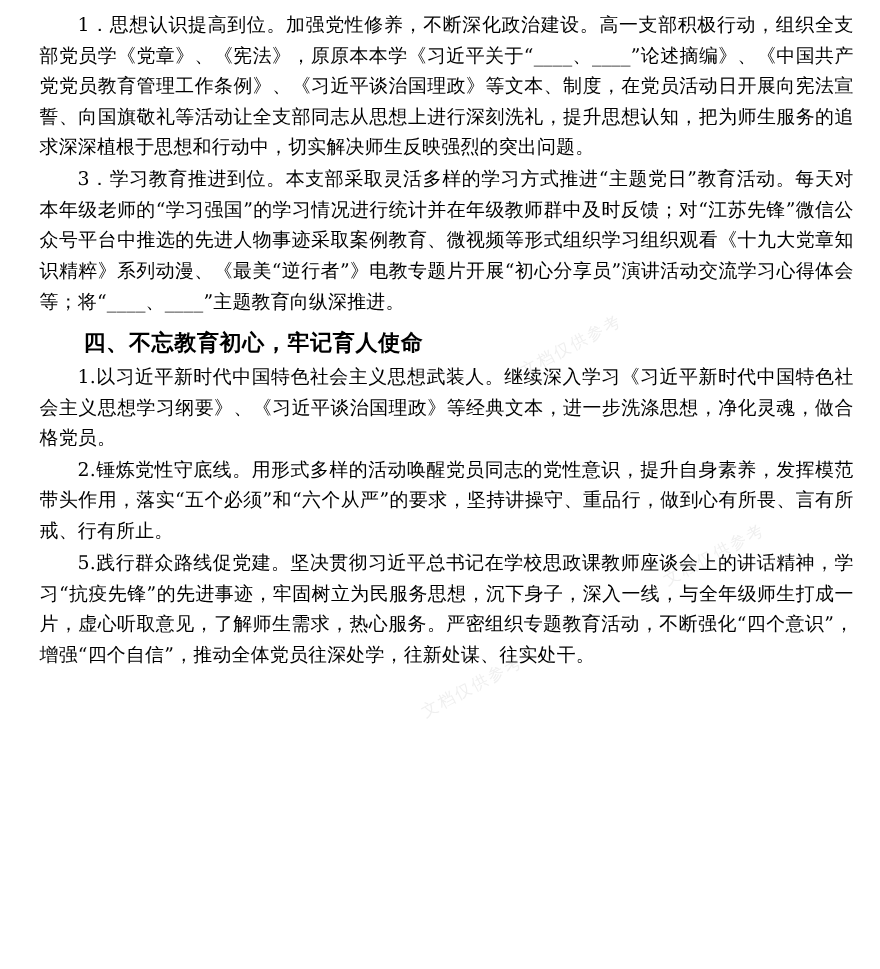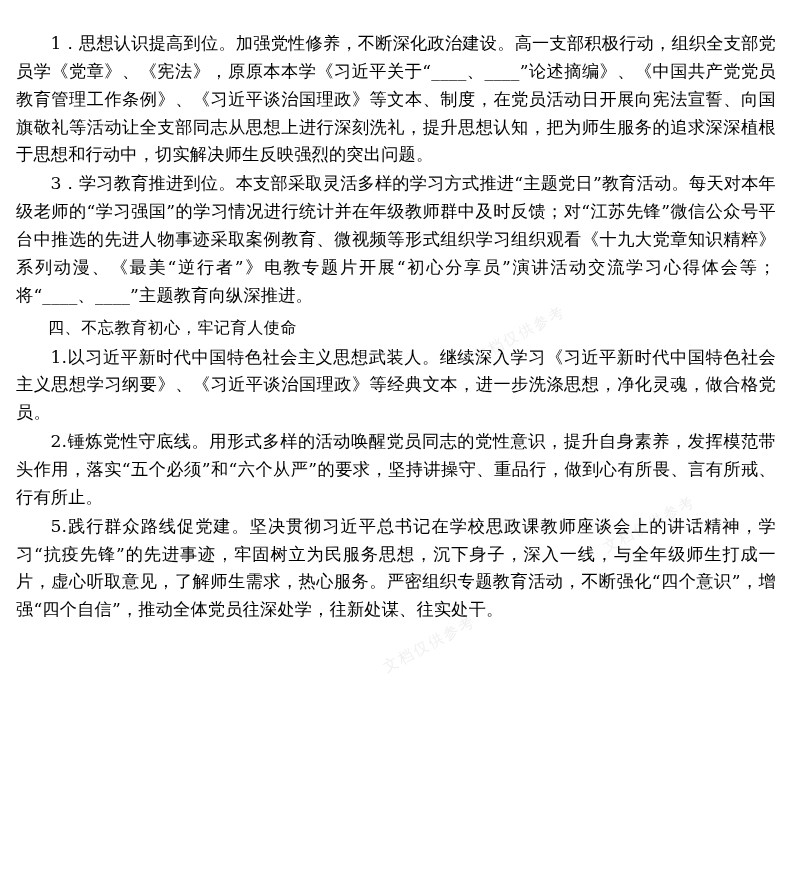--- a/index.html
+++ b/index.html
@@ -13,38 +13,37 @@
     font-family: "DejaVu Serif", "Liberation Serif", serif;
     color: #000000;
     position: relative;
     overflow: hidden;
   }
   .page {
     position: relative;
     width: 800px;
     height: 642px;
     box-sizing: border-box;
-    padding: 8px 24px 0 16px;
-    margin-top: 20px;
+    padding: 8px 24px 0 36px;
   }
   .para {
     font-size: 17.2px;
     line-height: 1.62;
     text-align: justify;
     text-justify: inter-ideograph;
     margin: 0 0 1px 0;
     letter-spacing: 0.2px;
   }
   .indent {
     text-indent: 2em;
   }
   .heading {
-    font-size: 16px;
+    font-size: 20px;
     line-height: 1.62;
-    font-weight: normal;
+    font-weight: bold;
     text-indent: 2em;
     margin: 5px 0 3px 0;
     letter-spacing: 0.6px;
   }
   .watermark {
     position: absolute;
     top: 0;
     left: 0;
     width: 800px;
     height: 881px;

